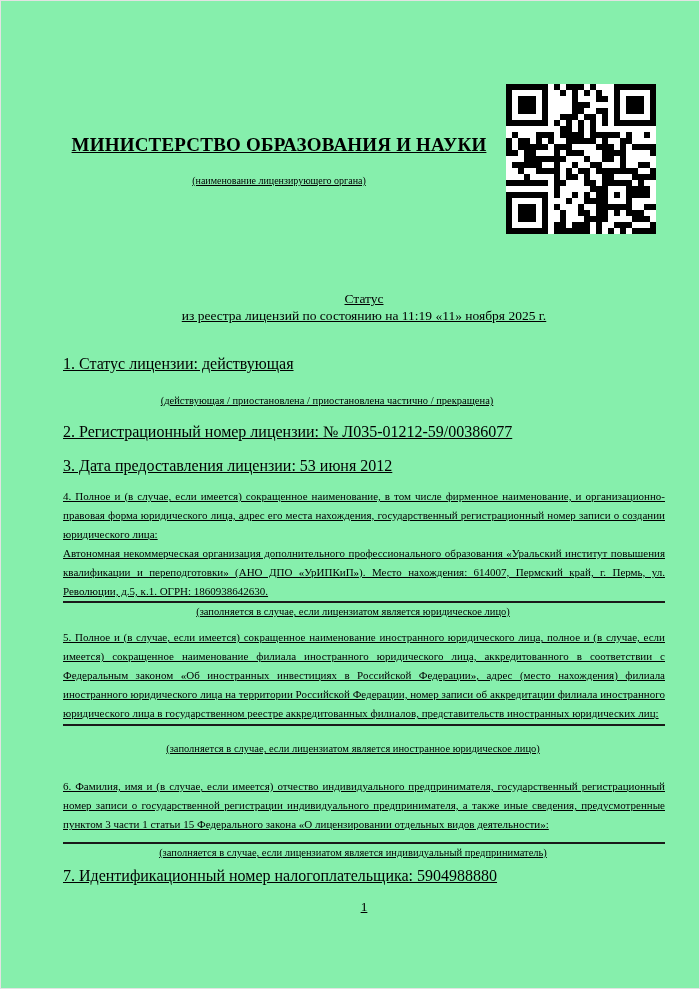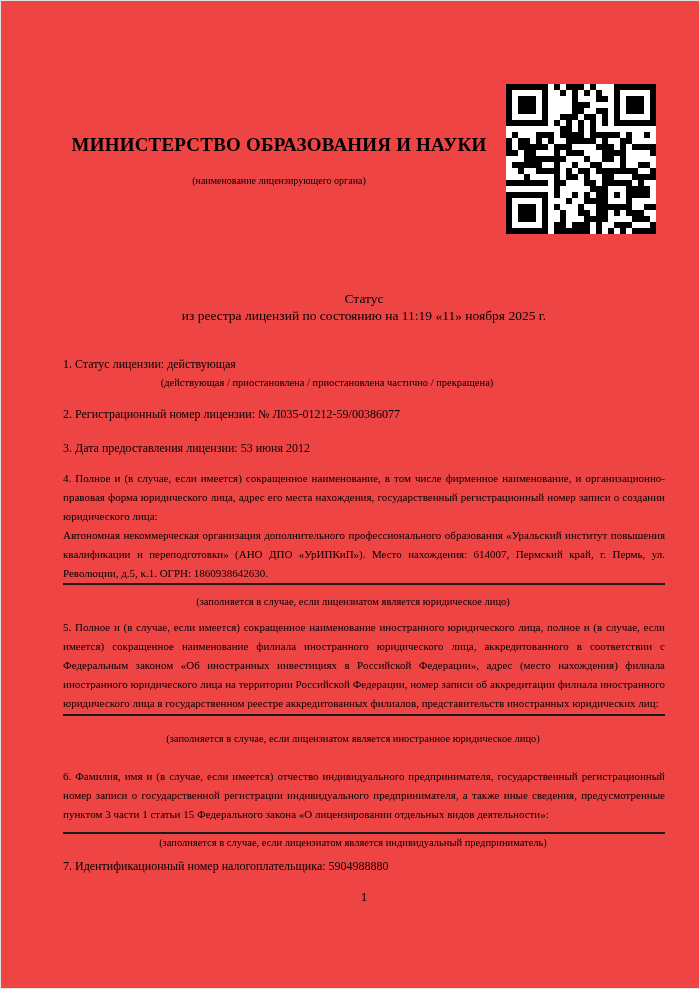--- a/index.html
+++ b/index.html
@@ -1,25 +1,26 @@
 <!DOCTYPE html>
 <html lang="ru"><head>
 <meta charset="utf-8">
 <style>
   html, body { margin: 0; padding: 0; background: #fff; }
   .page {
     position: relative;
     width: 700px;
     height: 989px;
     box-sizing: border-box;
-    background: #ef4444;
+    background: #86efac;
     border: 1px solid #e3e3e3;
     font-family: "Liberation Serif", "DejaVu Serif", serif;
     color: #000;
     overflow: hidden;
+    text-decoration: underline;
   }
   .content { padding: 0 34px 0 62px; }
 
   .header-block {
     margin-top: 131px;
     width: 432px;
     text-align: center;
   }
   .ministry-name {
     font-size: 19px;
@@ -42,21 +43,21 @@
   }
   .qr svg { display: block; shape-rendering: crispEdges; }
 
   .doc-title {
     margin-top: 103px;
     text-align: center;
     font-size: 13.5px;
     line-height: 17px;
   }
 
-  .item-line { font-size: 12px; line-height: 18px; }
+  .item-line { font-size: 16px; line-height: 18px; }
   .item-caption {
     font-size: 10.5px;
     line-height: 13px;
     text-align: center;
   }
   .caption-shift-left { padding-right: 74px; }
   .caption-shift-small { padding-right: 22px; }
 
   .para {
     font-size: 11px;
@@ -428,31 +429,31 @@
       <div class="ministry-name">МИНИСТЕРСТВО ОБРАЗОВАНИЯ И НАУКИ</div>
       <div class="header-caption">(наименование лицензирующего органа)</div>
     </div>
 
     <div class="doc-title">
       <div>Статус</div>
       <div>из реестра лицензий по состоянию на 11:19 «11» ноября 2025 г.</div>
     </div>
 
     <div class="item-line" style="margin-top:31px">1. Статус лицензии: действующая</div>
-    <div class="item-caption caption-shift-left" style="margin-top:3px">(действующая / приостановлена / приостановлена частично / прекращена)</div>
+    <div class="item-caption caption-shift-left" style="margin-top:21px">(действующая / приостановлена / приостановлена частично / прекращена)</div>
 
     <div class="item-line mt-item">2. Регистрационный номер лицензии: № Л035-01212-59/00386077</div>
 
     <div class="item-line mt-item">3. Дата предоставления лицензии: 53 июня 2012</div>
 
     <div class="para" style="margin-top:12px"><span>4. Полное и (в случае, если имеется) сокращенное наименование, в том числе фирменное наименование, и организационно-правовая форма юридического лица, адрес его места нахождения, государственный регистрационный номер записи о создании юридического лица:</span><br>
       <span>Автономная некоммерческая организация дополнительного профессионального образования «Уральский институт повышения квалификации и переподготовки» (АНО ДПО «УрИПКиП»). Место нахождения: 614007, Пермский край, г. Пермь, ул. Революции, д.5, к.1. ОГРН: 1860938642630.</span>
     </div>
     <hr class="rule">
-    <div class="item-caption caption-shift-small" style="margin-top:10px">(заполняется в случае, если лицензиатом является юридическое лицо)</div>
+    <div class="item-caption caption-shift-small" style="margin-top:2px">(заполняется в случае, если лицензиатом является юридическое лицо)</div>
 
     <div class="para" style="margin-top:10px">5. Полное и (в случае, если имеется) сокращенное наименование иностранного юридического лица, полное и (в случае, если имеется) сокращенное наименование филиала иностранного юридического лица, аккредитованного в соответствии с Федеральным законом «Об иностранных инвестициях в Российской Федерации», адрес (место нахождения) филиала иностранного юридического лица на территории Российской Федерации, номер записи об аккредитации филиала иностранного юридического лица в государственном реестре аккредитованных филиалов, представительств иностранных юридических лиц:</div>
     <hr class="rule" style="margin-top:1px">
     <div class="item-caption caption-shift-small" style="margin-top:16px">(заполняется в случае, если лицензиатом является иностранное юридическое лицо)</div>
 
     <div class="para" style="margin-top:22px">6. Фамилия, имя и (в случае, если имеется) отчество индивидуального предпринимателя, государственный регистрационный номер записи о государственной регистрации индивидуального предпринимателя, а также иные сведения, предусмотренные пунктом 3 части 1 статьи 15 Федерального закона «О лицензировании отдельных видов деятельности»:</div>
     <hr class="rule" style="margin-top:8px">
     <div class="item-caption caption-shift-small" style="margin-top:2px">(заполняется в случае, если лицензиатом является индивидуальный предприниматель)</div>
 
     <div class="item-line" style="margin-top:8px">7. Идентификационный номер налогоплательщика: 5904988880</div>

